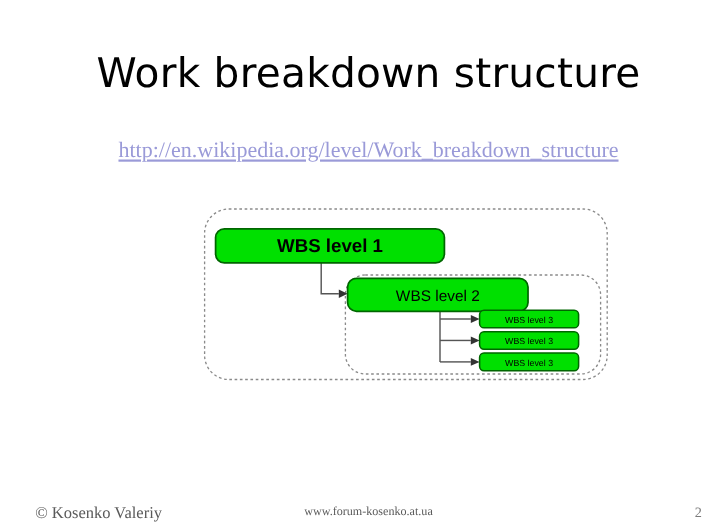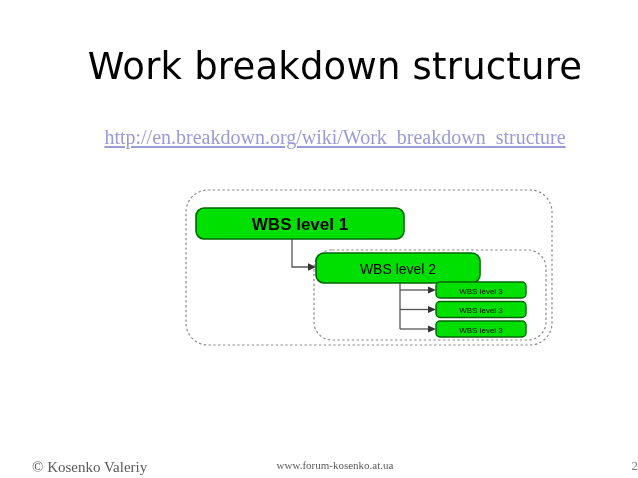--- a/index.html
+++ b/index.html
@@ -101,21 +101,21 @@
   }
 </style>
 </head>
 <body>
 
 <div class="slide">
 
   <div class="slide-title">Work breakdown structure</div>
 
   <div class="subtitle-link-wrap">
-    <span class="subtitle-link">http://en.breakdown.org/wiki/Work_breakdown_structure</span>
+    <span class="subtitle-link">http://en.wikipedia.org/level/Work_breakdown_structure</span>
   </div>
 
   <div class="diagram">
     <svg width="372" height="162" viewBox="0 0 372 162" xmlns="http://www.w3.org/2000/svg">
 
       <rect x="2" y="2" width="366" height="155" rx="22" ry="22" fill="none" stroke="#8a8a8a" stroke-width="1.2" stroke-dasharray="2.4 2.4"></rect>
 
       <rect x="130" y="62" width="232" height="90" rx="18" ry="18" fill="none" stroke="#8a8a8a" stroke-width="1.2" stroke-dasharray="2.4 2.4"></rect>
 
       <path d="M 108 50 L 108 79 L 124 79" fill="none" stroke="#555555" stroke-width="1.3"></path>

